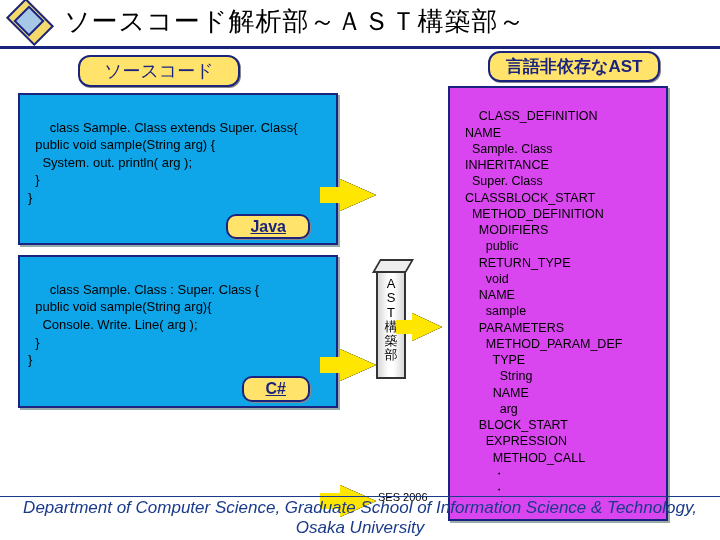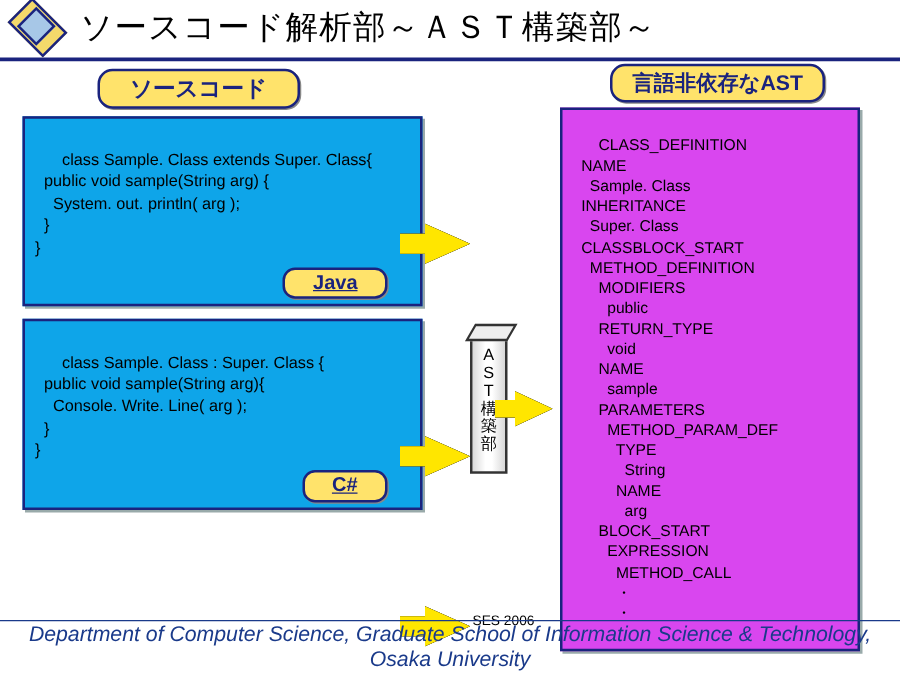--- a/index.html
+++ b/index.html
@@ -57,21 +57,21 @@
     top: 6px;
     width: 320px;
   }
   .badge {
     display: inline-block;
     background: #ffe36b;
     border: 2px solid #1a237e;
     border-radius: 12px;
     padding: 2px 24px;
     font-size: 18px;
-    font-weight: bold;
+    font-weight: normal;
     color: #1a237e;
     margin-bottom: 6px;
     margin-left: 60px;
     box-shadow: 1px 1px 0 #888;
   }
   .code-box {
     border: 2px solid #1a237e;
     background: #0ea5e9;
     padding: 6px 8px 2px 8px;
     font-family: "Arial", sans-serif;
@@ -138,21 +138,21 @@
     left:-2px; top:-12px;
     width:30px; height:10px;
     border:2px solid #333;
     background:#eee;
     transform: skewX(-30deg);
   }
   .right-col {
     position: absolute;
     left: 448px;
     top: 2px;
-    width: 240px;
+    width: 220px;
   }
   .right-badge {
     display: inline-block;
     background: #ffe36b;
     border: 2px solid #1a237e;
     border-radius: 12px;
     padding: 2px 16px;
     font-size: 17px;
     font-weight: bold;
     color: #1a237e;

